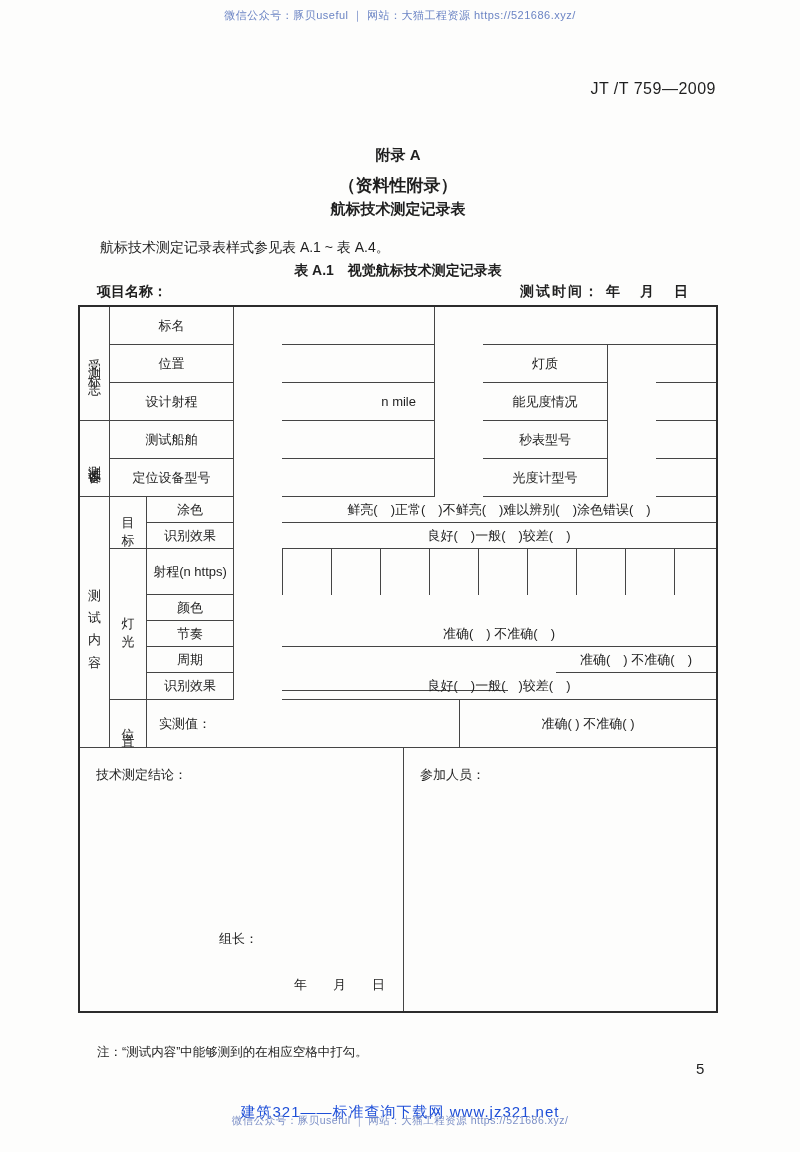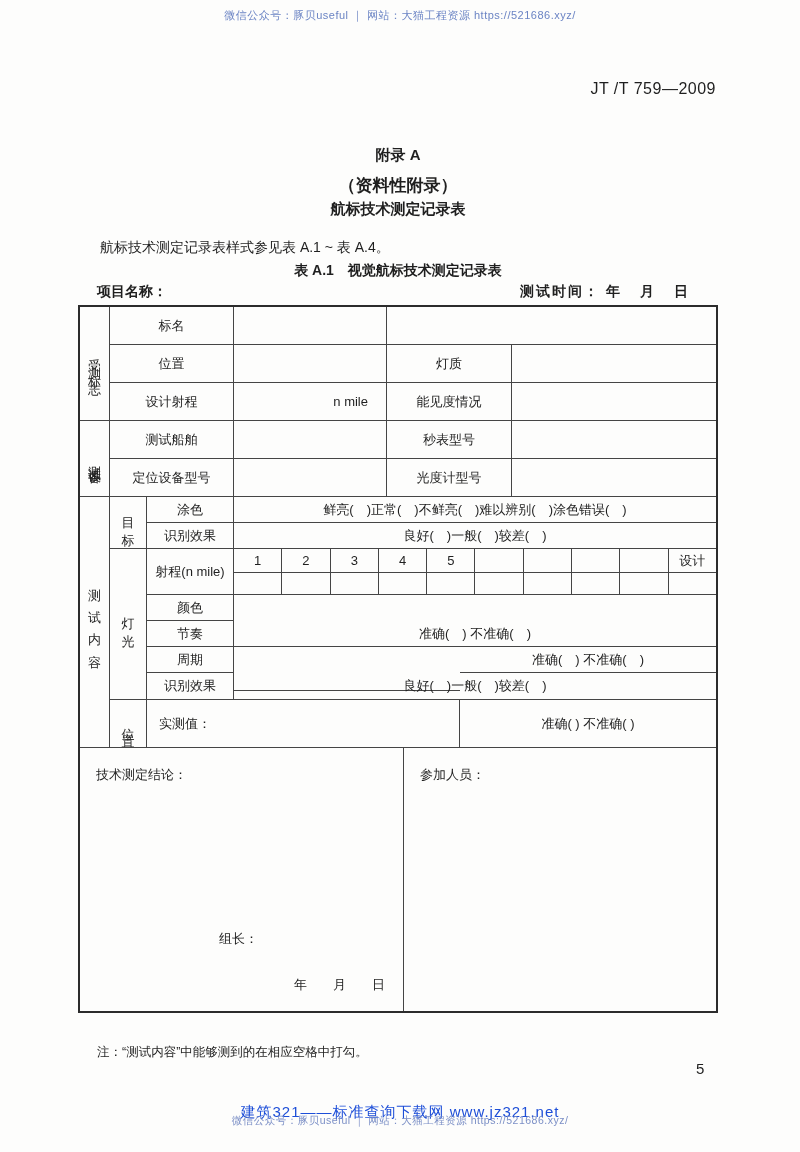--- a/index.html
+++ b/index.html
@@ -23,21 +23,21 @@
   .t2 { top:174px; font-size:17px; font-weight:bold; }
   .t3 { top:200px; font-size:15px; font-weight:bold; }
   .intro { top:239px; left:100px; font-size:14px; }
   .caption { top:262px; font-size:14px; font-weight:bold; }
   .meta { top:283px; left:97px; width:594px; display:flex; justify-content:space-between; font-size:14px; font-weight:bold; }
   .meta .right { display:flex; gap:6px; letter-spacing:2px; }
   
   .formwrap { left:78px; top:305px; width:640px; border:2px solid #2c2c2c; background:#fdfdfc; }
   .sec { display:flex; }
   .grow { flex:1; display:flex; flex-direction:column; min-width:0; }
-  .fr { display:flex; }
+  .fr { display:flex;gap:48px; }
   .fc {
     border-right:1px solid #454545; border-bottom:1px solid #454545;
     display:flex; align-items:center; justify-content:center;
     font-size:13px; overflow:hidden; white-space:nowrap;
   }
   .er { border-right:none; }
   .eb { border-bottom:none; }
   .left { justify-content:flex-start; }
   .rt { justify-content:flex-end; }
   .pl12 { padding-left:12px; } .pl20 { padding-left:20px;margin-top:43px; } .pr18 { padding-right:18px; }
@@ -145,21 +145,21 @@
           </div>
         </div>
       </div>
 
       <div class="sec">
         <div class="fc w-sub">
           <span class="vtxt ls18">灯光</span>
         </div>
         <div class="grow">
           <div class="fr" style="height:46px">
-            <div class="fc w-lab3">射程(n mile)</div>
+            <div class="fc w-lab3">射程(n https)</div>
             <div class="grow">
               <div class="fr h24">
                 <div class="fc rc">1</div>
                 <div class="fc rc">2</div>
                 <div class="fc rc">3</div>
                 <div class="fc rc">4</div>
                 <div class="fc rc">5</div>
                 <div class="fc rc"></div>
                 <div class="fc rc"></div>
                 <div class="fc rc"></div>

